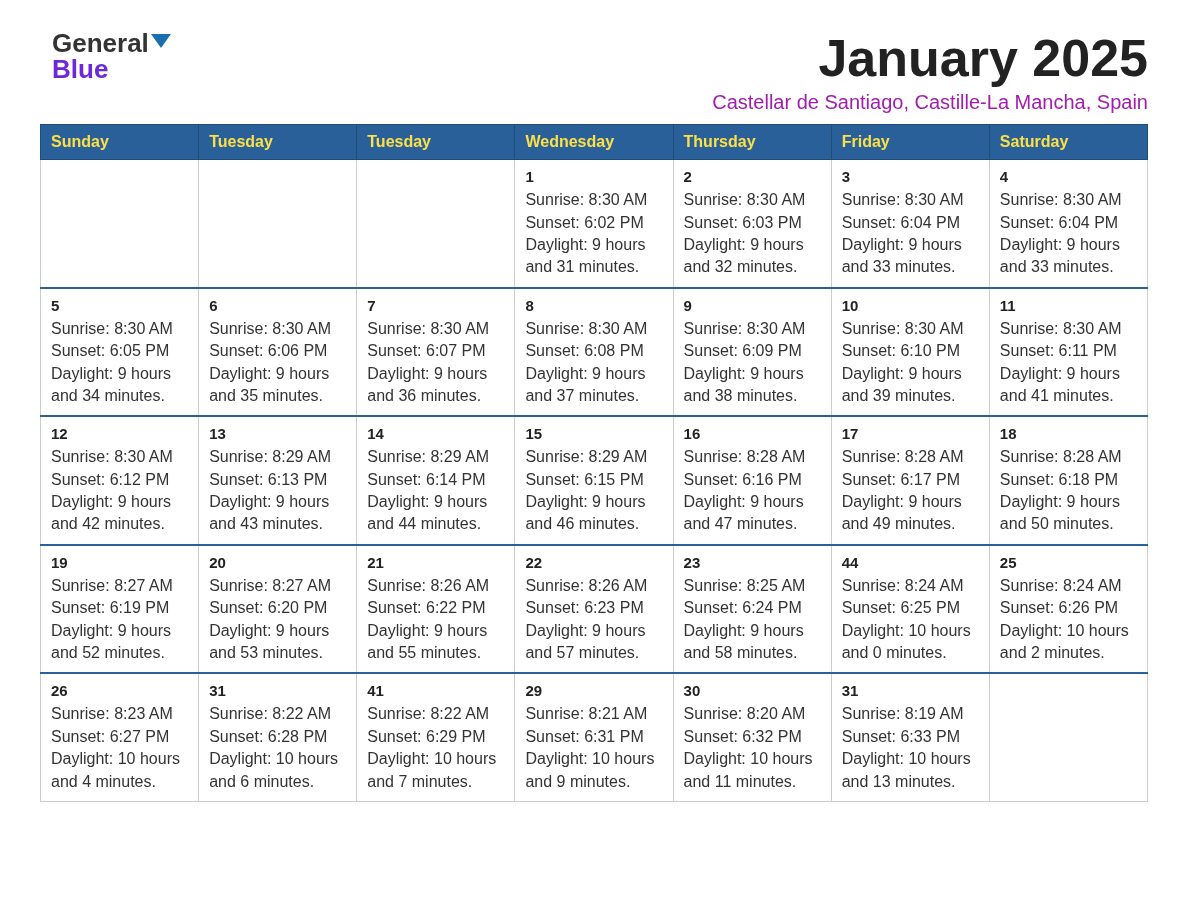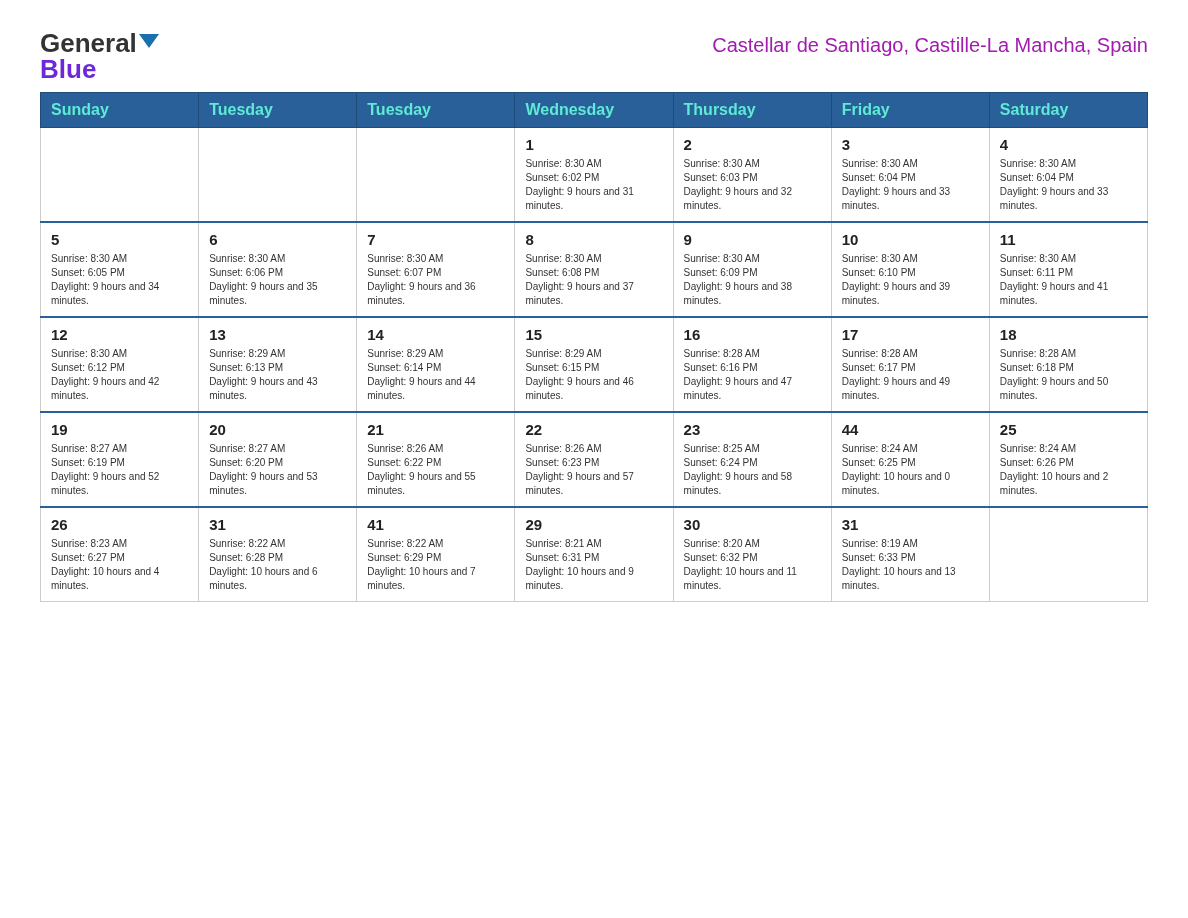--- a/index.html
+++ b/index.html
@@ -13,20 +13,21 @@
     .header-area {
       display: flex;
       justify-content: space-between;
       align-items: flex-start;
       margin-bottom: 10px;
     }
     .logo-area {
       display: flex;
       flex-direction: column;
       align-items: flex-end;
+      margin-left: 12px;
     }
     .logo-text {
       font-size: 26px;
       font-weight: bold;
       color: #333;
       line-height: 1;
     }
     .logo-text span.blue {
       color: #6d28d9;
     }
@@ -56,21 +57,21 @@
       color: #a21caf;
       margin-top: 4px;
     }
     .calendar-table {
       width: 100%;
       border-collapse: collapse;
       margin-top: 10px;
     }
     .calendar-table th {
       background-color: #2a6099;
-      color: #5eead4;
+      color: #fde047;
       font-size: 16px;
       font-weight: bold;
       padding: 8px 10px;
       text-align: left;
       border: 1px solid #1e4d7a;
     }
     .calendar-table td {
       vertical-align: top;
       padding: 8px 10px;
       border: 1px solid #cccccc;
@@ -80,41 +81,42 @@
       color: #333;
     }
     .day-number {
       font-size: 15px;
       font-weight: bold;
       color: #222;
       margin-bottom: 4px;
       display: block;
     }
     .day-info {
-      font-size: 10px;
+      font-size: 16px;
       color: #333;
       line-height: 1.4;
     }
     .row-divider td {
       border-top: 2px solid #2a6099;
     }
     .empty-cell {
       background: #fff;
     }
   </style>
 </head>
 <body>
 
 <div class="header-area">
   <div class="logo-area">
     <div class="logo-text">
       General<span class="logo-arrow"></span><br><span class="blue">Blue</span>
     </div>
   </div>
   <div class="title-area">
+    <div class="month-title">January 2025</div>
     <div class="location-title">Castellar de Santiago, Castille-La Mancha, Spain</div>
   </div>
 </div>
 
 <table class="calendar-table">
   <thead>
     <tr>
     <th>Sunday</th>
         <th>Tuesday</th>
         <th>Tuesday</th>

